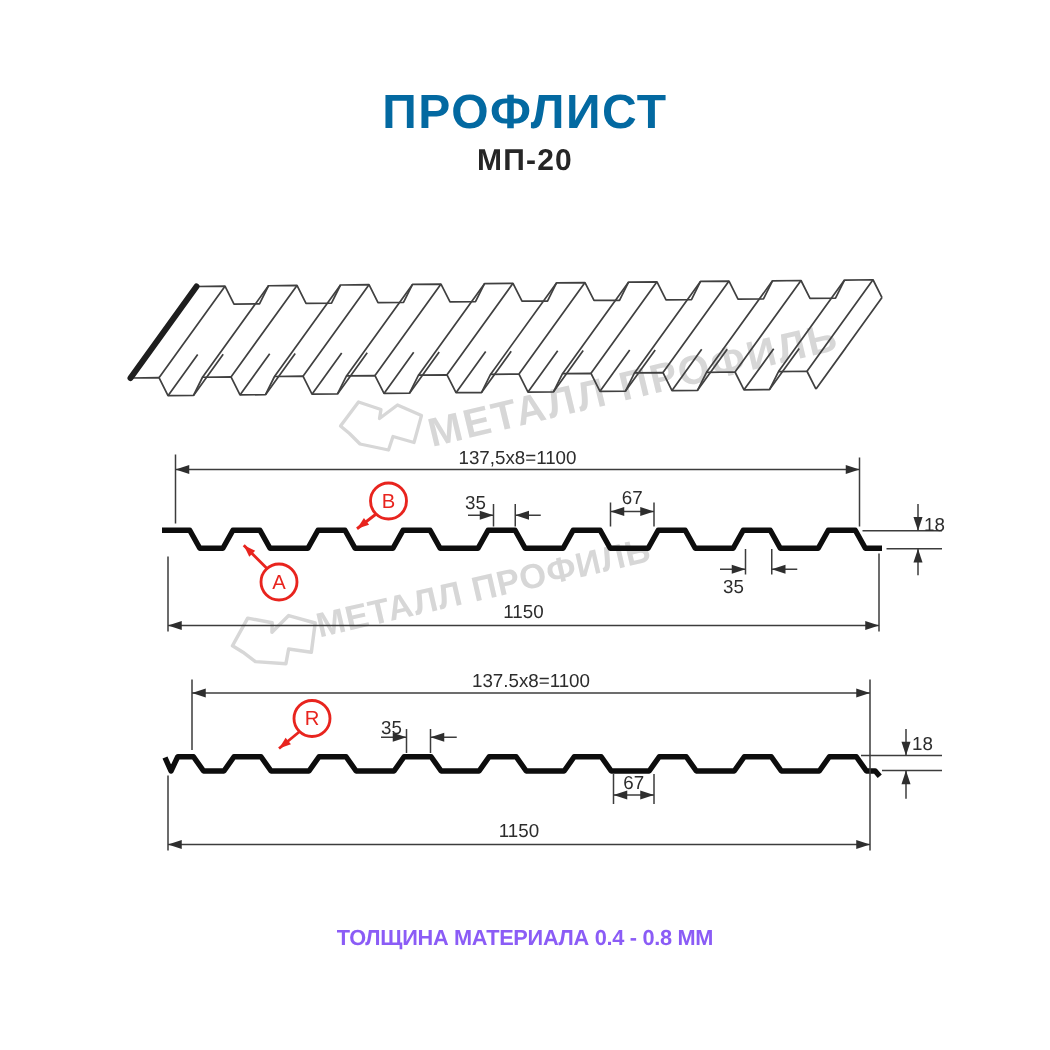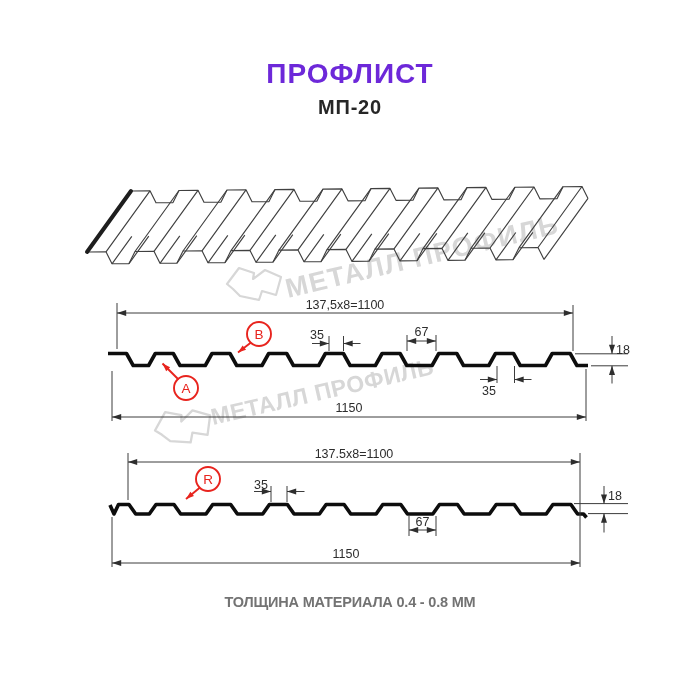--- a/index.html
+++ b/index.html
@@ -1,23 +1,23 @@
 <!DOCTYPE html>
 <html><head>
 <meta charset="utf-8">
 <style>
   html,body{margin:0;padding:0;}
   body{
     width:700px;height:700px;position:relative;overflow:hidden;
     background:#ffffff;font-family:"Liberation Sans",sans-serif;
   }
   .abs{position:absolute;left:0;right:0;text-align:center;}
-  .title{top:58px;font-size:28px;line-height:32px;font-weight:800;letter-spacing:1px;color:#6d28d9;}
+  .title{top:58px;font-size:32px;line-height:32px;font-weight:800;letter-spacing:1px;color:#0369a1;}
   .subtitle{top:100px;font-size:20px;line-height:15px;font-weight:700;letter-spacing:.8px;color:#262626;}
-  .footer{top:592px;font-size:14.5px;line-height:20px;font-weight:700;letter-spacing:-.2px;color:#737373;}
+  .footer{top:616px;font-size:14.5px;line-height:20px;font-weight:700;letter-spacing:-.2px;color:#8b5cf6;}
   svg#dwg{position:absolute;left:0;top:0;}
   .prof{fill:none;stroke:#0d0d0d;stroke-width:3.6;stroke-linejoin:round;stroke-linecap:butt;}
   .dim{fill:none;stroke:#3c3c3c;stroke-width:1;}
   .sheet{fill:none;stroke:#404040;stroke-width:1.15;stroke-linejoin:round;}
   .cutedge{fill:none;stroke:#1e1e1e;stroke-width:4;stroke-linecap:round;}
   .dtxt{font-size:12.5px;fill:#2d2d2d;font-weight:400;}
   .mid{text-anchor:middle;}
   .wmk{fill:none;stroke:#d7d7d7;stroke-width:2.2;stroke-linejoin:round;}
   .wmt{font-size:27px;font-weight:700;letter-spacing:1.5px;fill:#d7d7d7;}
   .wmt2{font-size:23px;font-weight:700;letter-spacing:.5px;fill:#d7d7d7;}

